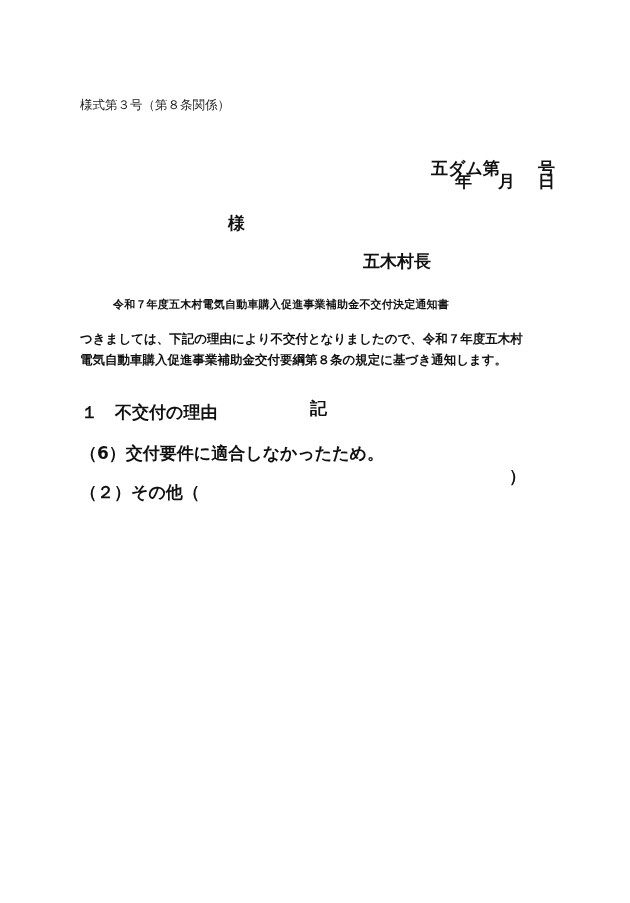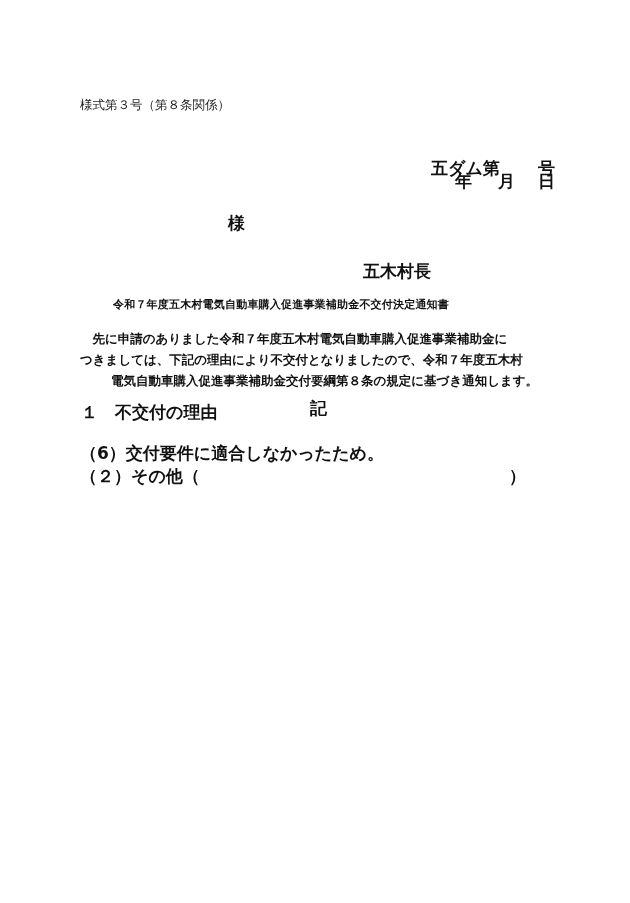--- a/index.html
+++ b/index.html
@@ -7,27 +7,27 @@
            font-family:"DejaVu Sans", sans-serif; color:#111; }
     .abs { position:absolute; white-space:nowrap; }
     .form-no { left:80px; top:97px; font-size:12.5px; font-weight:normal; color:#222; }
     .b { font-weight:bold; font-size:17px;text-align:center; }
     .docnum { left:431px; top:157px; }
     .docnum-go { left:538px; top:157px; }
     .date-y { left:455px; top:170px; }
     .date-m { left:498px; top:170px; }
     .date-d { left:538px; top:170px; }
     .addressee { left:228px; top:212px; }
-    .sender { left:363px; top:260px; }
+    .sender { left:363px; top:250px; }
     .title { left:113px; top:297px; font-size:11px; font-weight:bold; letter-spacing:0.2px; }
     .body-p { left:80px; top:328px; font-size:12.5px; font-weight:bold; line-height:21px; white-space:normal; width:480px; }
     .ki { left:310px; top:397px; }
     .item1 { left:81px; top:401px; }
     .item1-1 { left:80px; top:442px; }
-    .item1-2 { left:80px; top:465px; }
+    .item1-2 { left:80px; top:481px; }
     .close-paren { left:509px; top:465px; }
   </style>
 </head>
 <body>
 
 <div>
   <div class="abs form-no">様式第３号（第８条関係）</div>
 
   <div class="abs b docnum">五ダム第</div>
   <div class="abs b docnum-go">号</div>
@@ -35,23 +35,22 @@
   <div class="abs b date-y">年</div>
   <div class="abs b date-m">月</div>
   <div class="abs b date-d">日</div>
 
   <div class="abs b addressee">様</div>
   <div class="abs b sender">五木村長</div>
 
   <div class="abs title">令和７年度五木村電気自動車購入促進事業補助金不交付決定通知書</div>
 
   <div class="abs body-p">
-    <div style="white-space:nowrap;">　先に申請のありました令和７年度五木村電気自動車購入促進事業補助金に</div>
     <div style="white-space:nowrap;">つきましては、下記の理由により不交付となりましたので、令和７年度五木村</div>
-    <div style="white-space:nowrap;margin-left:31px;">電気自動車購入促進事業補助金交付要綱第８条の規定に基づき通知します。</div>
+    <div style="white-space:nowrap;">電気自動車購入促進事業補助金交付要綱第８条の規定に基づき通知します。</div>
   </div>
 
   <div class="abs b ki">記</div>
 
   <div class="abs b item1">１　不交付の理由</div>
   <div class="abs b item1-1">（6）交付要件に適合しなかったため。</div>
   <div class="abs b item1-2">（２）その他（</div>
   <div class="abs b close-paren">）</div>
 </div>
 

